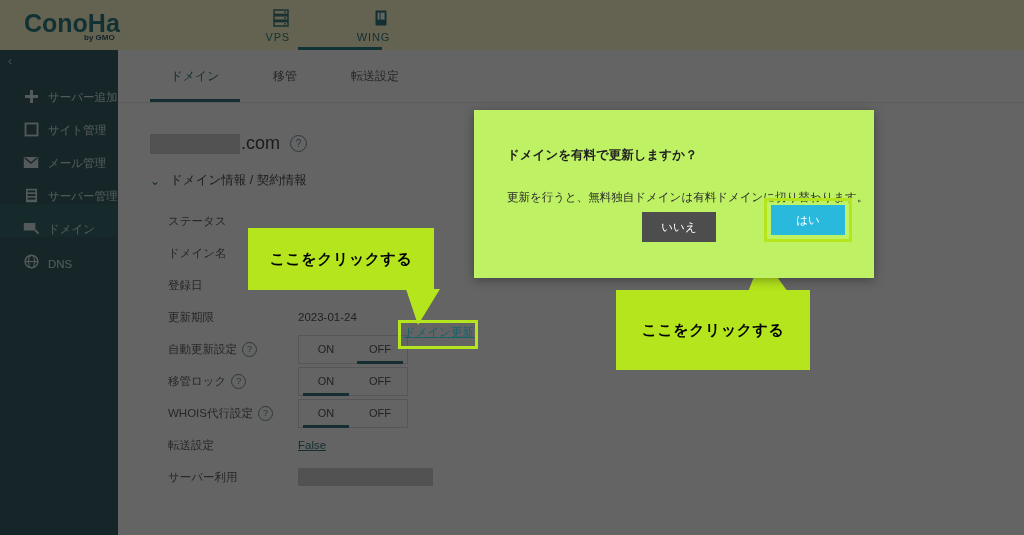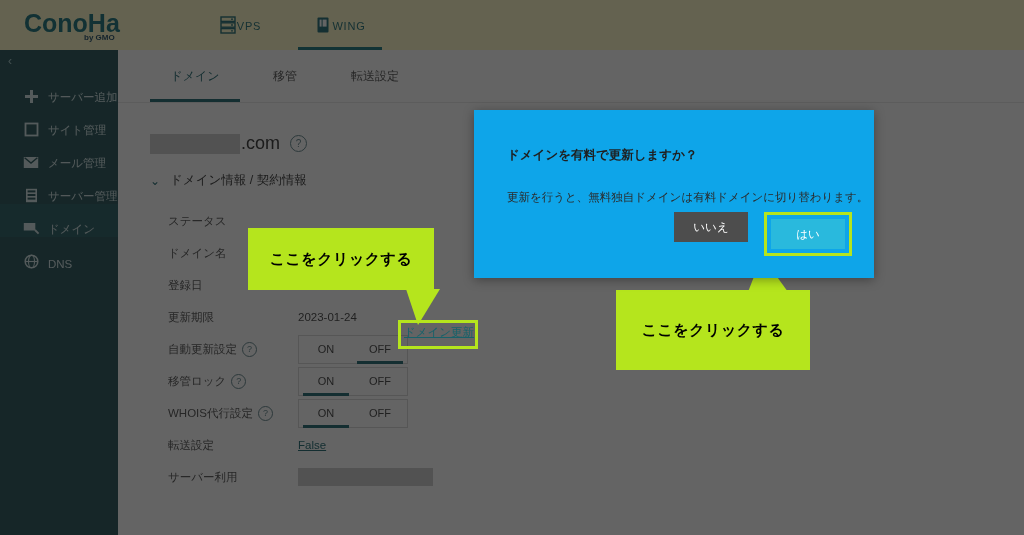--- a/index.html
+++ b/index.html
@@ -15,21 +15,21 @@
 
   
   .topbar{
     position:absolute;left:0;top:0;width:1024px;height:50px;
     background:#fef9c3;border-bottom:1px solid #e3e3e3;
   }
   .logo{position:absolute;left:22px;top:5px;width:150px;height:40px;}
   .globalnav{position:absolute;left:190px;top:0;height:50px;display:flex;}
   .gnav-item{
     width:100px;height:50px;position:relative;
-    display:flex;flex-direction:row;align-items:center;justify-content:center;
+    display:flex;flex-direction:column;align-items:flex-end;justify-content:center;
     cursor:pointer;
   }
   .gnav-icon{height:22px;display:flex;align-items:center;justify-content:center;}
   .gnav-label{font-size:11px;color:#1b6a72;letter-spacing:.8px;margin-top:2px;}
   .gnav-item.active::after{
     content:"";position:absolute;left:8px;right:8px;bottom:0;height:3px;background:#116f77;
   }
 
   
   .sidebar{
@@ -90,29 +90,29 @@
     content:"";position:absolute;left:4px;right:4px;bottom:-1px;height:3px;background:#17626a;
   }
   .mask-server{width:135px;height:18px;}
 
   
   .dim{position:absolute;inset:0;background:rgba(20,20,20,.66);}
 
   
   .modal{
     position:absolute;left:474px;top:110px;width:400px;height:168px;
-    background:#0ea5e9;box-shadow:0 2px 10px rgba(0,0,0,.35);
+    background:#bef264;box-shadow:0 2px 10px rgba(0,0,0,.35);
   }
   .modal-title{
     position:absolute;left:33px;top:37px;font-size:12.5px;color:#1f1f1f;font-weight:bold;
   }
   .modal-body{
     position:absolute;left:33px;top:80px;font-size:11.5px;color:#2b2b2b;
   }
-  .modal-btns{position:absolute;right:22px;bottom:22px;display:flex;align-items:flex-start;}
+  .modal-btns{position:absolute;right:22px;bottom:36px;display:flex;align-items:flex-end;gap:32px;}
   .btn{
     width:74px;height:30px;display:flex;align-items:center;justify-content:center;
     font-size:11.5px;cursor:pointer;
   }
   .btn-no{background:#4d4d4d;color:#ffffff;}
   .btn-yes{background:#29b9dd;color:#ffffff;}
   .yes-wrap{margin-left:16px;border:3px solid #b5e51d;padding:4px;}
 
   
   .callout{

